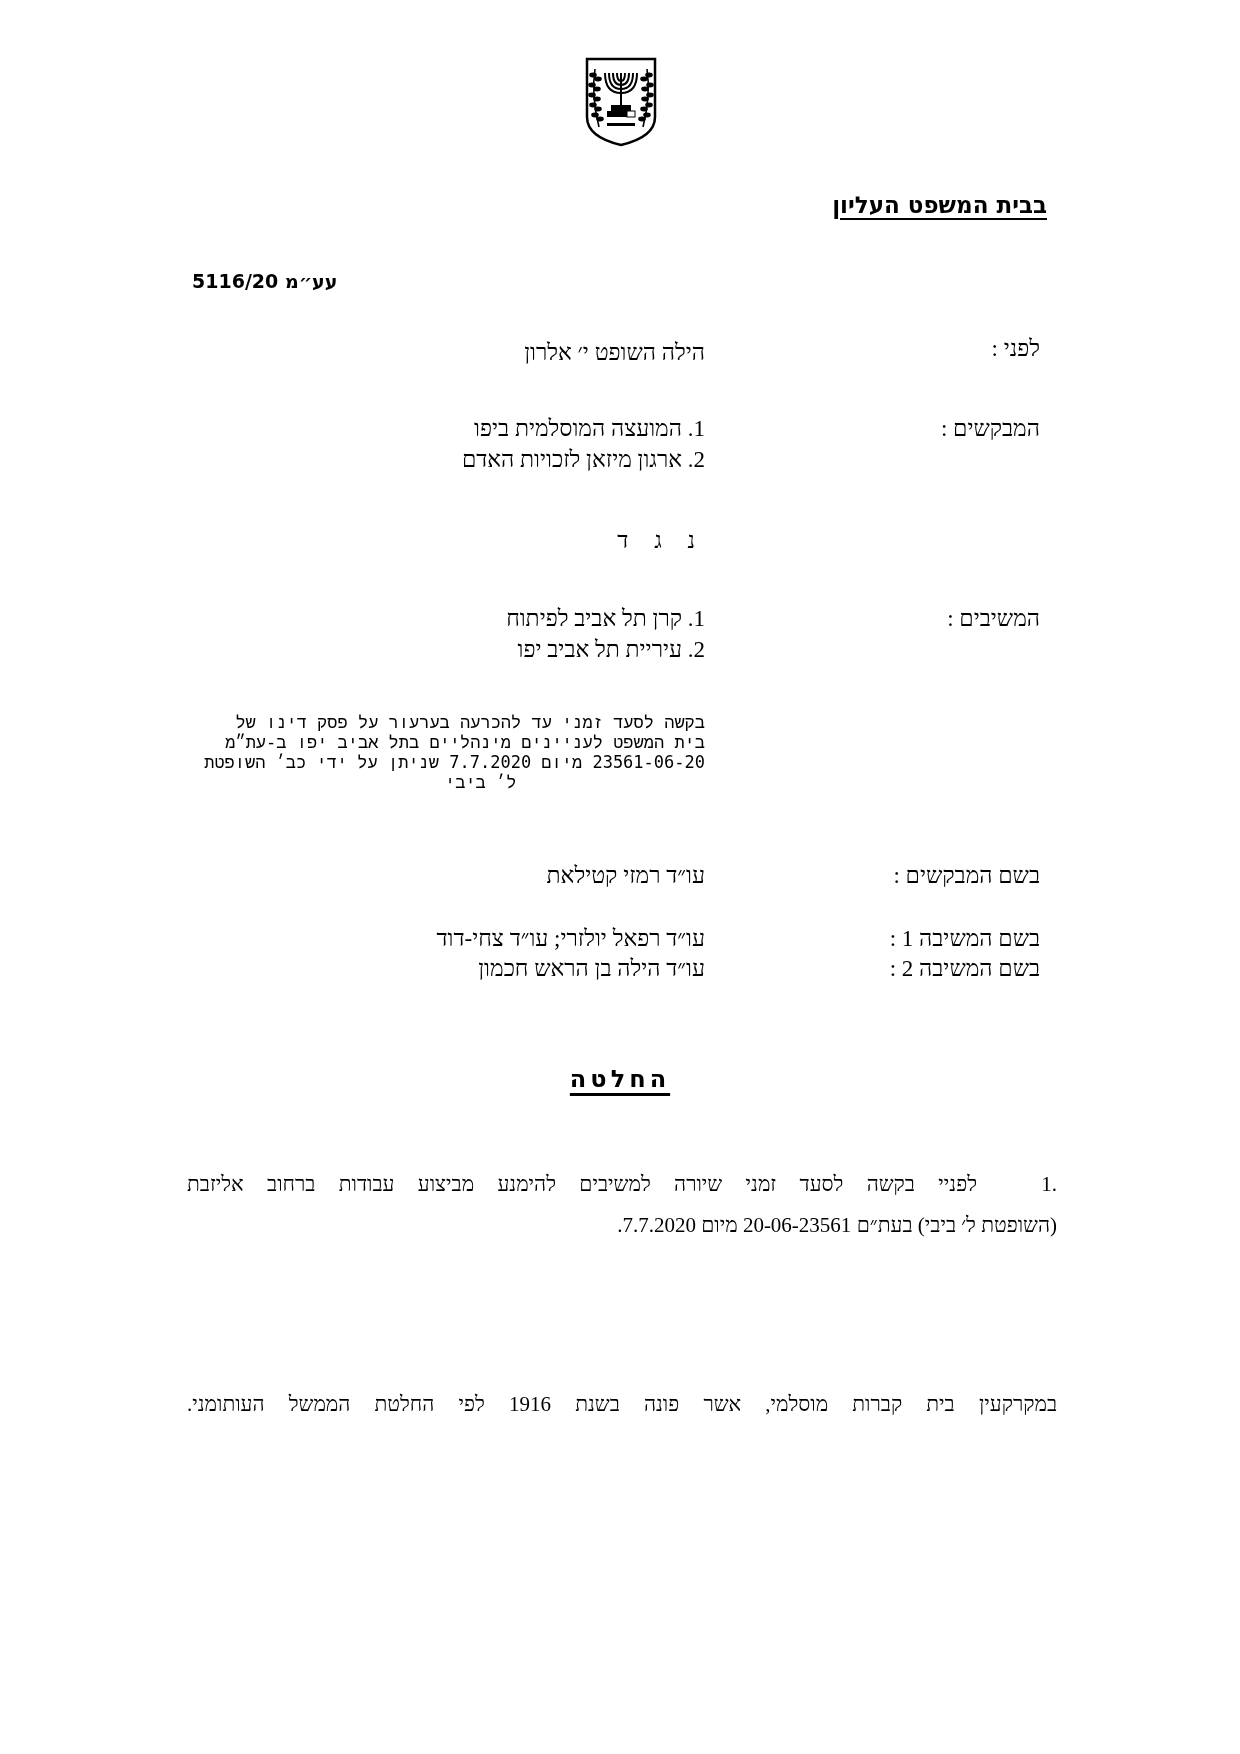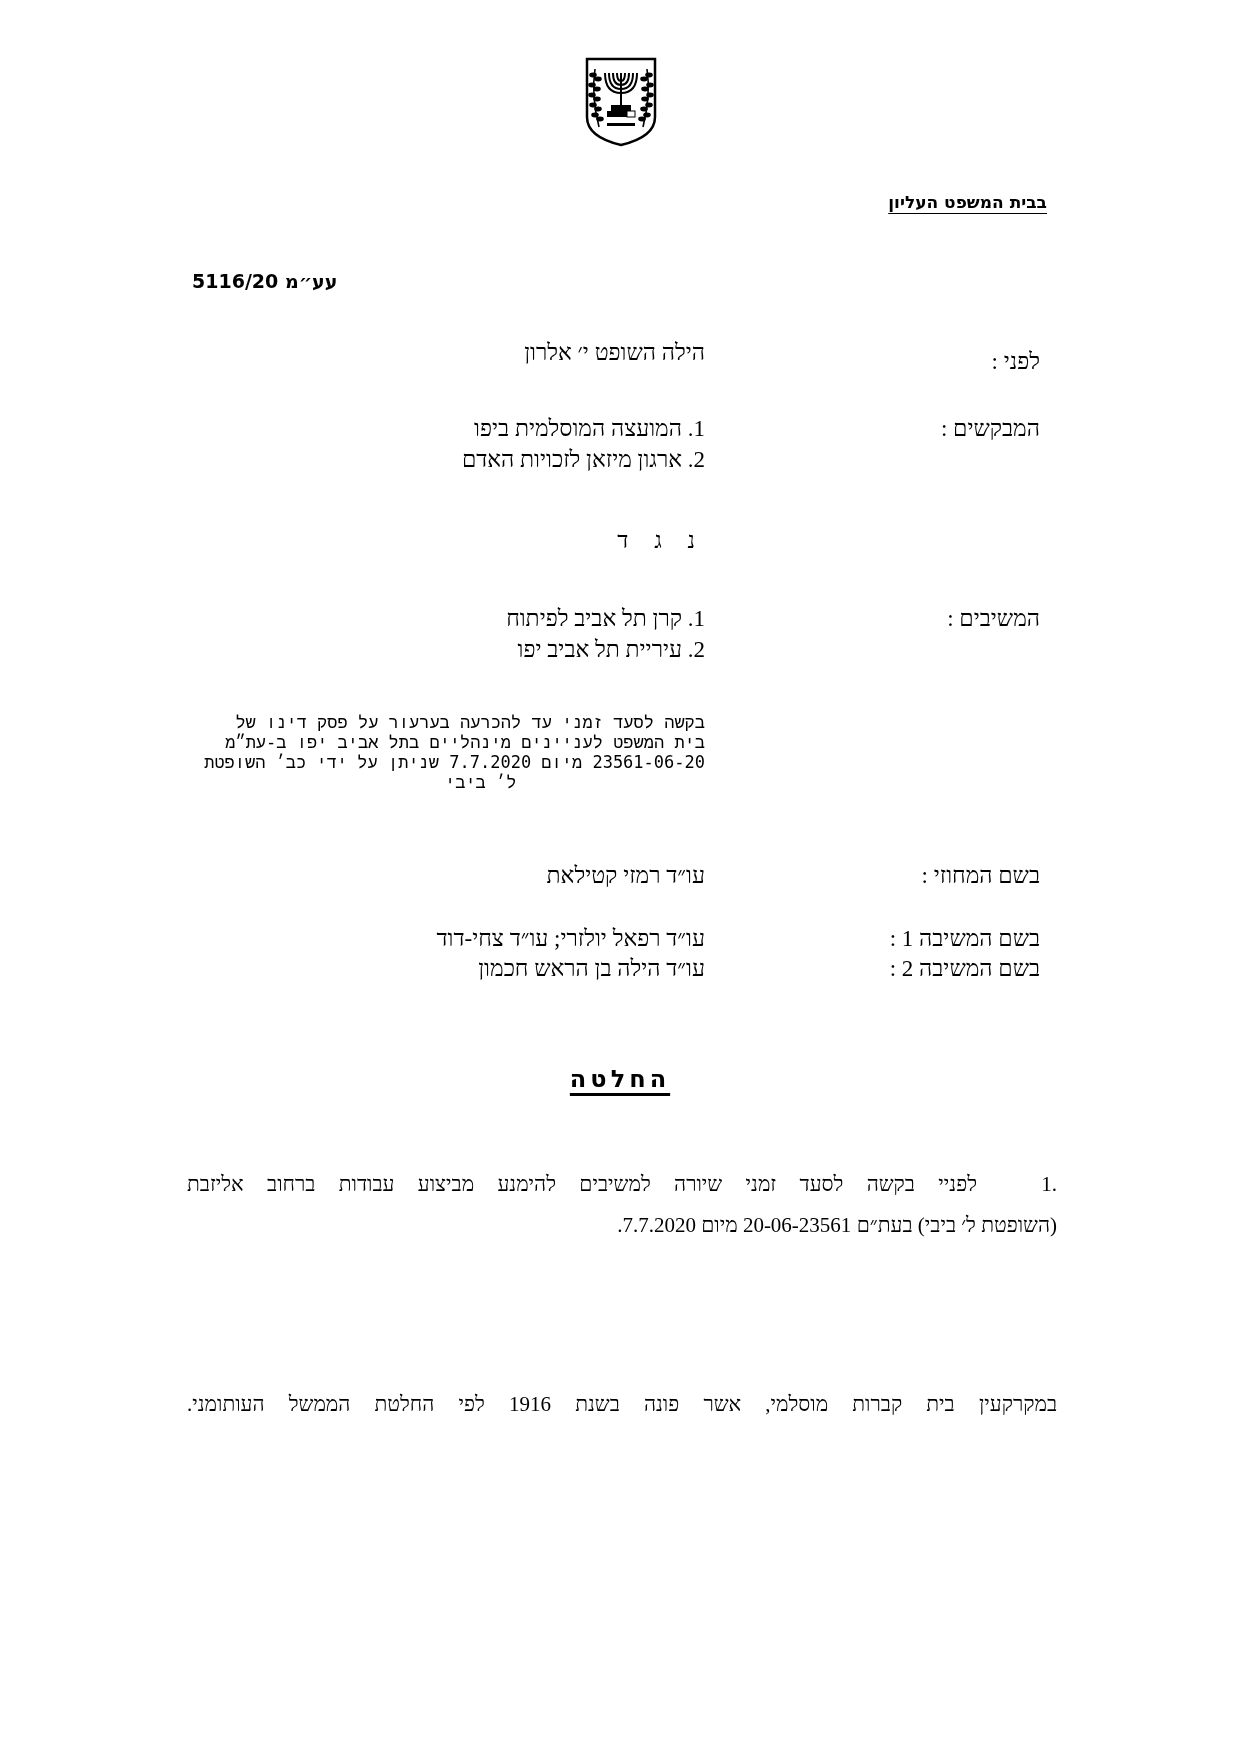--- a/index.html
+++ b/index.html
@@ -13,21 +13,21 @@
     }
     .abs { position: absolute; }
 
     
     .emblem { left: 583px; top: 55px; width: 76px; height: 92px; }
 
     
     .court-title {
       right: 193px; top: 192px;
       font-family: "DejaVu Sans", "Liberation Sans", sans-serif;
-      font-weight: bold; font-size: 17px;
+      font-weight: bold; font-size: 23px;
       text-decoration: underline; text-underline-offset: 5px;
       white-space: nowrap; direction: rtl;
     }
     .case-no {
       left: 192px; top: 270px;
       font-family: "DejaVu Sans", "Liberation Sans", sans-serif;
       font-weight: bold; font-size: 19px;
       white-space: nowrap; direction: rtl;
     }
 
@@ -118,21 +118,21 @@
     <rect x="44" y="56" width="8" height="6" fill="#fff" stroke="#000" stroke-width="1"></rect>
 
     <rect x="24" y="68" width="28" height="3" fill="#000"></rect>
   </svg>
 </div>
 
 <div class="abs court-title">בבית המשפט העליון</div>
 
 <div class="abs case-no">עע״מ  5116/20</div>
 
-<div class="abs label" style="top:349px;">לפני :</div>
+<div class="abs label" style="top:336px;">לפני :</div>
 <div class="abs value" style="top:337px;">הילה השופט י׳ אלרון</div>
 
 <div class="abs label" style="top:416px;">המבקשים :</div>
 <div class="abs value" style="top:413px;">
   <div>1. המועצה המוסלמית ביפו</div>
   <div>2. ארגון מיזאן לזכויות האדם</div>
 </div>
 
 <div class="abs neged">נ ג ד</div>
 
@@ -142,21 +142,21 @@
   <div>2. עיריית תל אביב יפו</div>
 </div>
 
 <div class="abs request">
   <div>בקשה לסעד זמני עד להכרעה בערעור על פסק דינו של</div>
   <div>בית המשפט לעניינים מינהליים בתל אביב יפו ב-עת״מ</div>
   <div>23561-06-20 מיום 7.7.2020 שניתן על ידי כב׳ השופטת</div>
   <div>ל׳ ביבי</div>
 </div>
 
-<div class="abs label" style="top:863px;">בשם המחוזי :</div>
+<div class="abs label" style="top:863px;">בשם המבקשים :</div>
 <div class="abs value" style="top:860px;margin-left:28px;">עו״ד רמזי קטילאת</div>
 
 <div class="abs label" style="top:926px;">בשם המשיבה 1 :</div>
 <div class="abs value" style="top:923px;">עו״ד רפאל יולזרי; עו״ד צחי-דוד</div>
 
 <div class="abs label" style="top:956px;">בשם המשיבה 2 :</div>
 <div class="abs value" style="top:953px;">עו״ד הילה בן הראש חכמון</div>
 
 <div class="abs decision-title">
   <span>החלטה</span>

